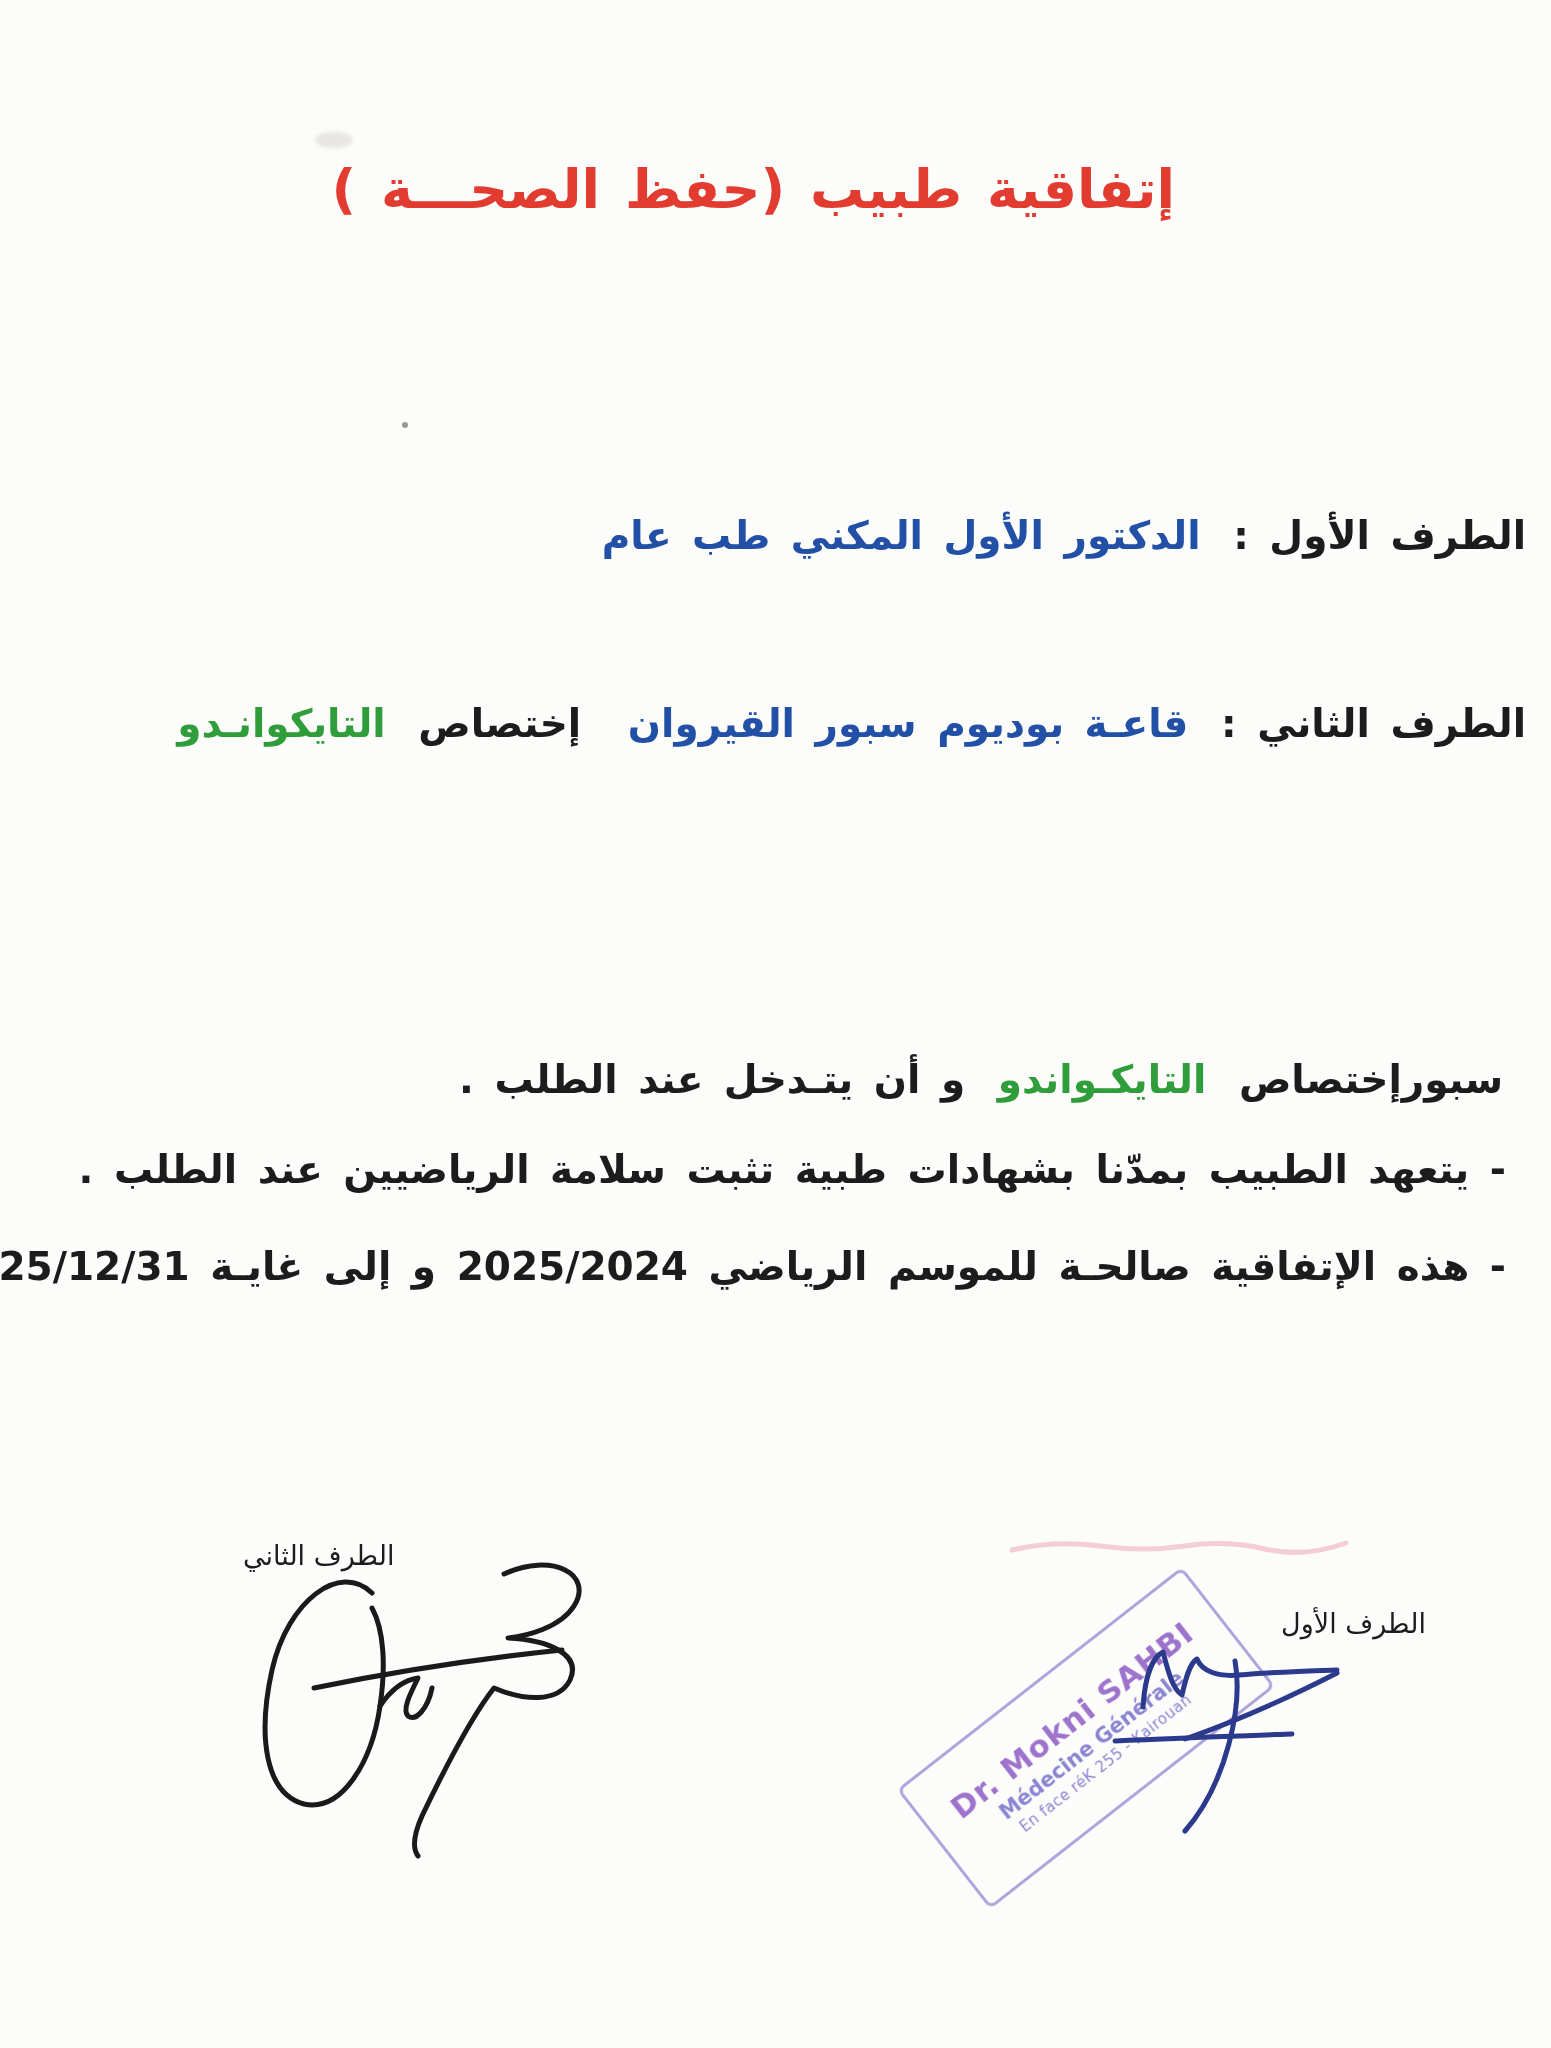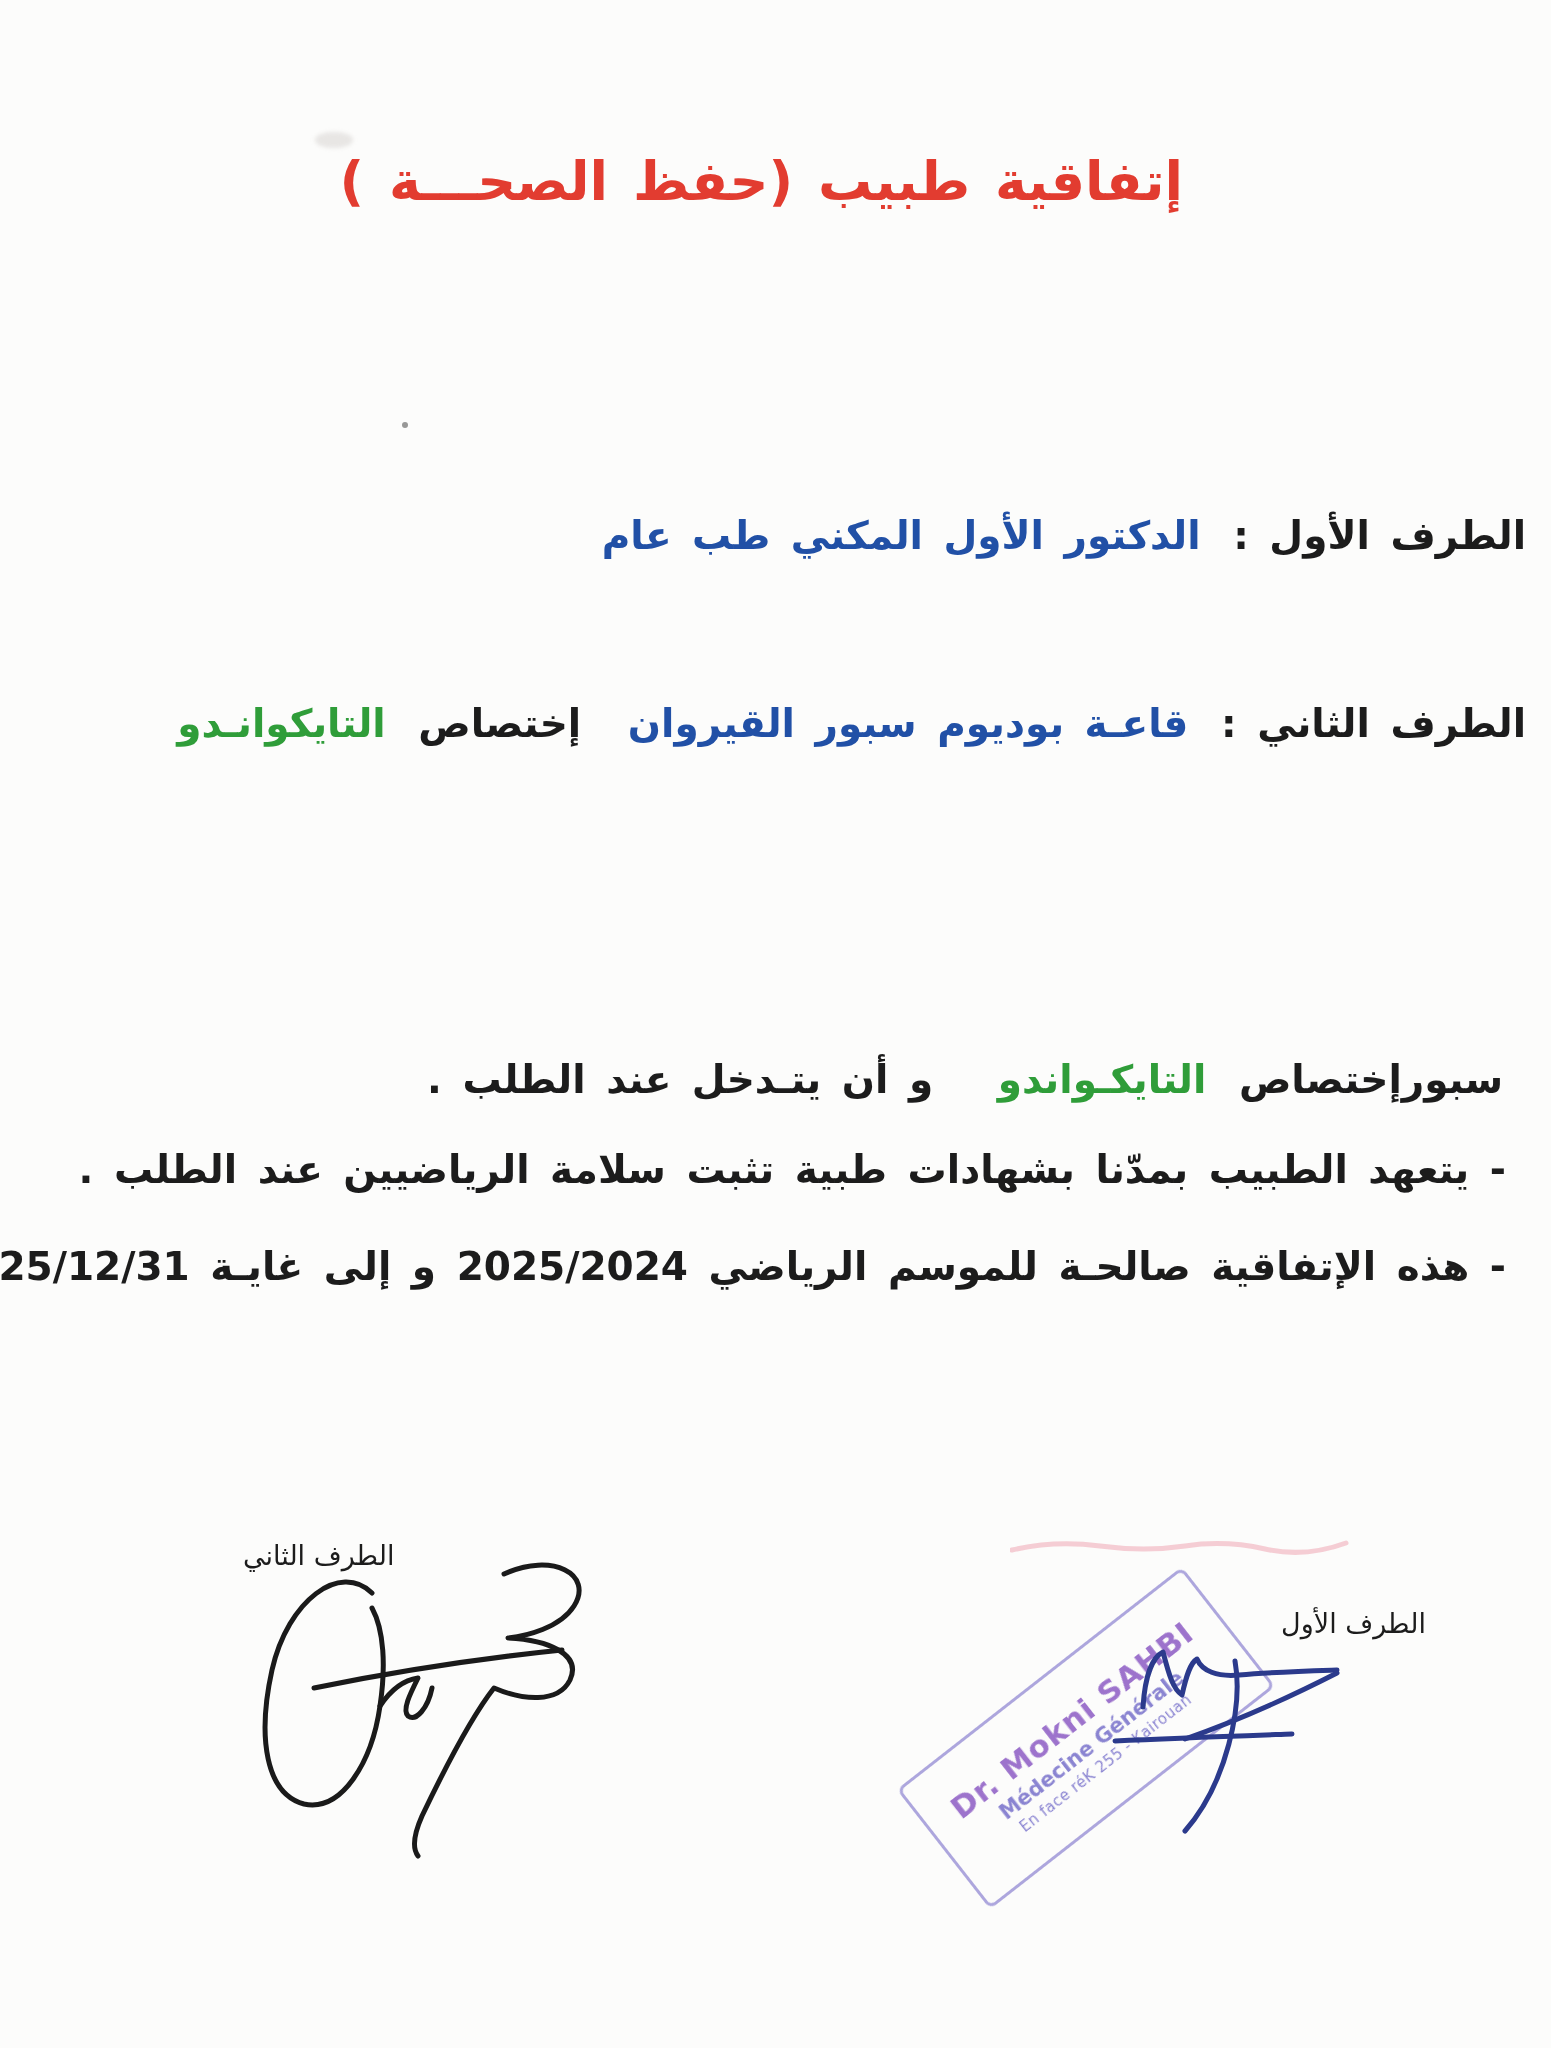--- a/index.html
+++ b/index.html
@@ -6,32 +6,32 @@
   .page{
     position:relative;
     width:1551px;height:2048px;
     background:var(--paper,#fcfcfb);
     overflow:hidden;
     font-family:"DejaVu Sans",sans-serif;
   }
   .abs{position:absolute;}
   .rtl{direction:rtl;unicode-bidi:plaintext;white-space:nowrap;}
   .doc-title{
-    margin:0;
+    margin:8px;
     font-size:54px;font-weight:bold;
     color:var(--red,#e23c30);
     letter-spacing:0px;word-spacing:6px;
   }
   .bodyline{
     font-size:39px;font-weight:bold;
     color:var(--black,#1c1c1c);
     word-spacing:7px;line-height:1.25;
   }
   .blue{color:var(--blue,#2150a6);}
-  .green{color:var(--green,#2f9d39);margin-left:32px;}
+  .green{color:var(--green,#2f9d39);}
   .black{color:var(--black,#1c1c1c);}
   .gap-r{margin-right:12px;}
   .gap-r-lg{margin-right:26px;}
   .sig-label{
     font-size:27px;font-weight:normal;color:var(--black,#1c1c1c);
   }
   .stamp{
     width:362px;height:152px;
     border:3px solid rgba(122,112,203,0.70);
     border-radius:8px;

